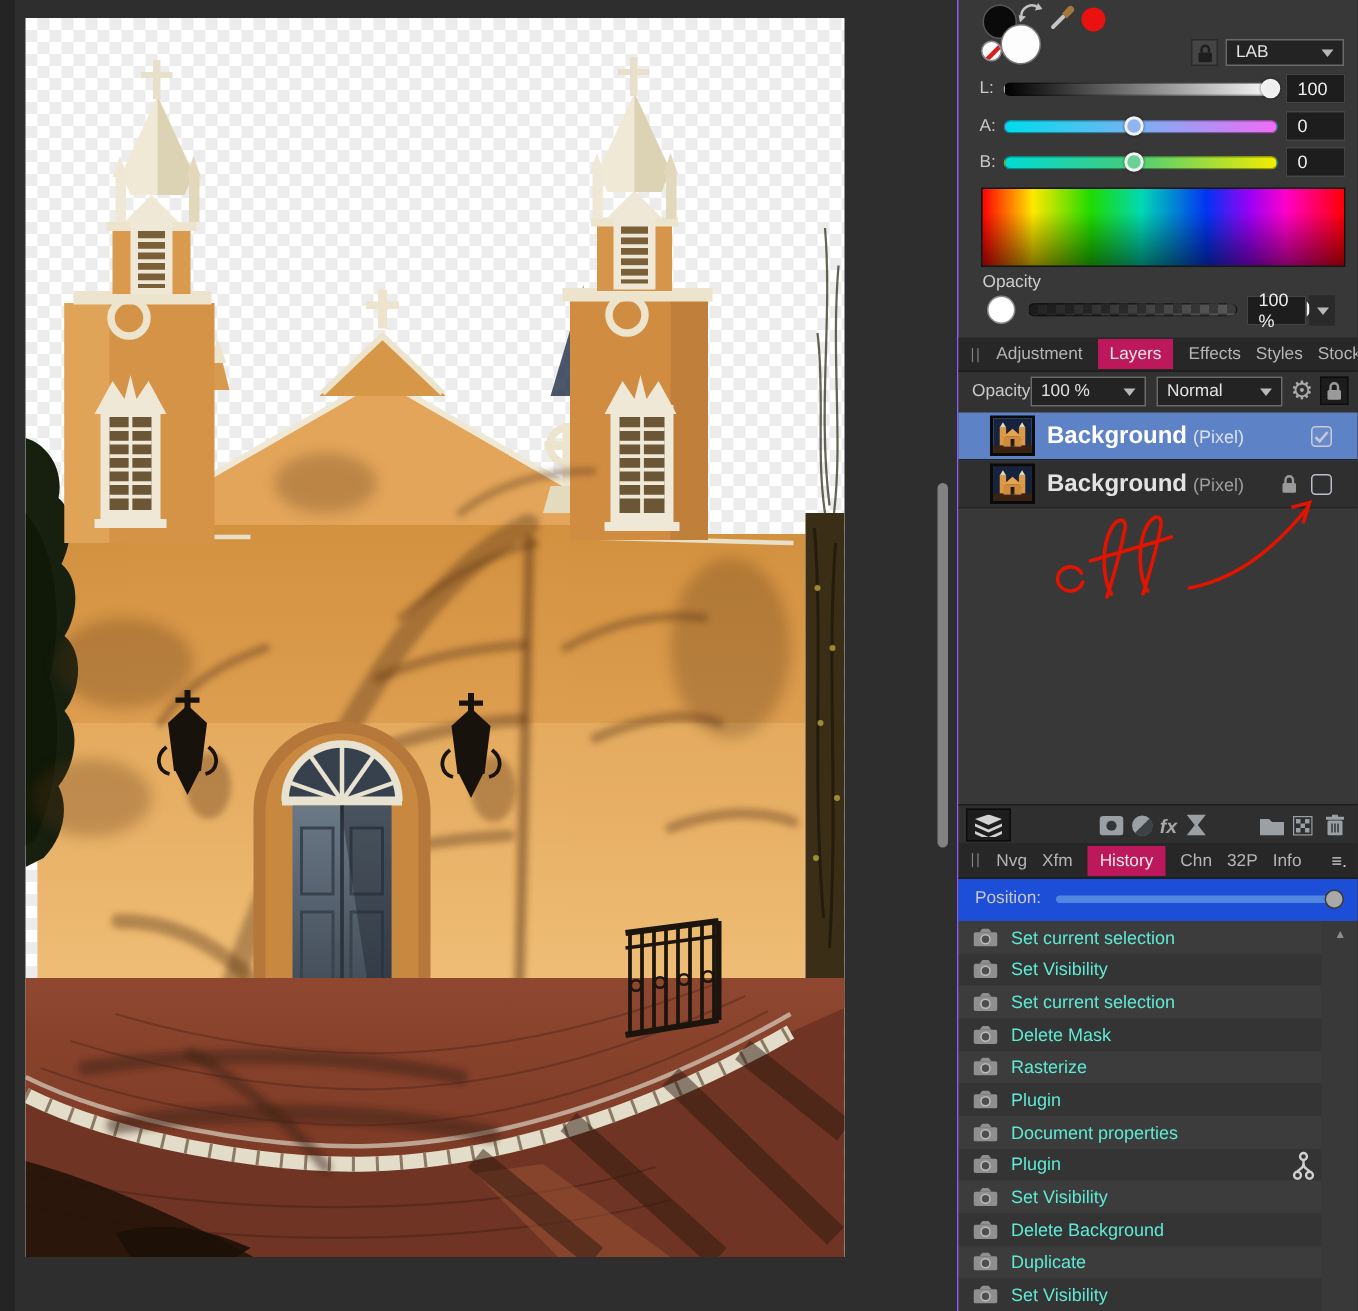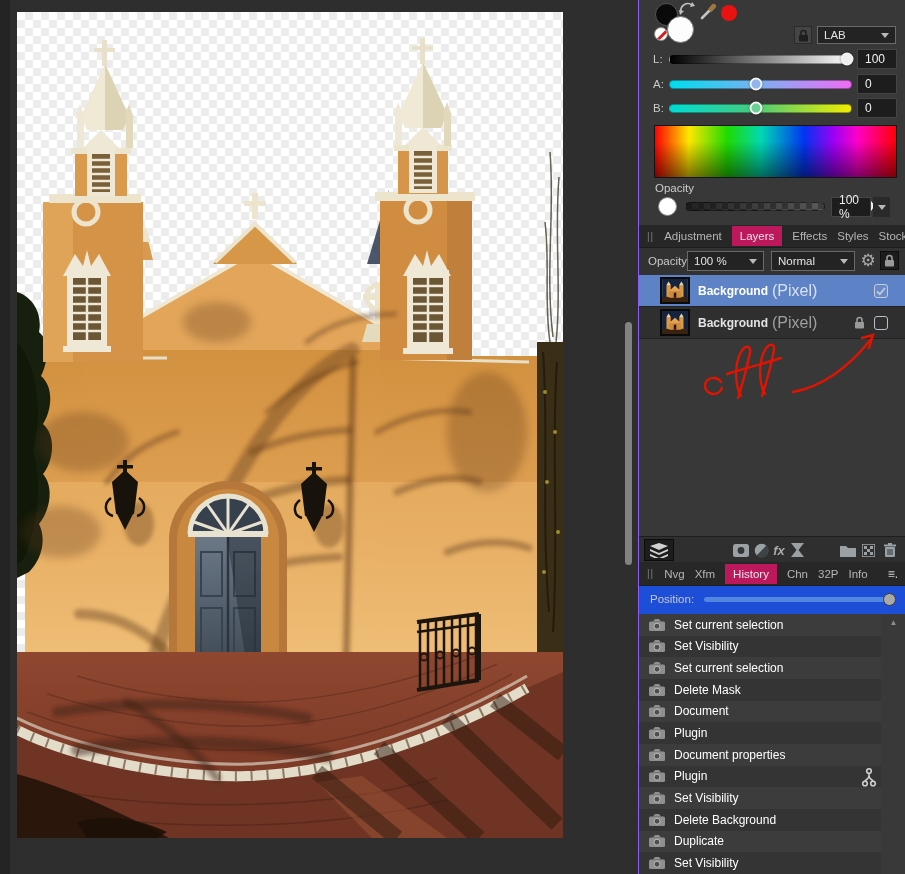--- a/index.html
+++ b/index.html
@@ -67,22 +67,22 @@
   .dd1{left:48px;top:3px;width:77px;height:20px;}
   .dd2{left:132px;top:3px;width:84px;height:20px;}
   .gear{position:absolute;left:219px;top:2px;width:20px;height:22px;color:#ababab;font-size:17px;line-height:22px;text-align:center;}
   .lock-blend{left:241px;top:3px;width:19px;height:19px;background:#1c1c1c;border:1px solid #0e0e0e;}
 
   
   .layer-row{position:absolute;left:0;width:267px;height:32px;display:flex;align-items:center;border-bottom:1px solid #222;}
   .layer-row.sel{background:#5d82c6;}
   .layer-row.unsel{background:#2f2f2f;}
   .thumb{margin-left:21px;width:30px;height:27px;border:2px solid #0a0a0a;flex:0 0 auto;}
-  .lname{margin-left:8px;font-size:12px;font-weight:bold;color:#fff;}
-  .lkind{margin-left:4px;font-size:16px;}
+  .lname{margin-left:8px;font-size:16px;font-weight:bold;color:#fff;}
+  .lkind{margin-left:4px;font-size:12px;}
   .sel .lkind{color:#d9e2f2;}
   .unsel .lname{color:#e3e3e3;}
   .unsel .lkind{color:#9f9f9f;}
   .lrow-right{margin-left:auto;display:flex;align-items:center;gap:9px;padding-right:18px;}
   .cbox{width:14px;height:14px;border-radius:3px;border:1.5px solid #b9bfca;display:flex;align-items:center;justify-content:center;}
   .cbox.checked{border-color:#c7cdd8;background:rgba(255,255,255,.07);}
 
   .layers-empty{position:absolute;left:0;top:339px;width:267px;height:197px;background:#383838;}
 
   
@@ -92,21 +92,21 @@
   .fx{font-style:italic;color:#a9a9a9;font-size:13px;font-weight:bold;}
 
   
   .pos-row{position:absolute;left:0;top:586px;width:267px;height:28px;background:#1d4ed8;}
   .pos-row .lbl{position:absolute;left:11px;top:7px;font-size:11.5px;color:#c9c9c9;}
   .pos-track{position:absolute;left:65px;top:11px;width:190px;height:5px;border-radius:3px;background:#5187e0;}
   .pos-handle{position:absolute;left:244px;top:7px;width:13px;height:13px;border-radius:50%;background:#a9a9a9;border:1px solid #3a3a3a;}
 
   
   .hlist{position:absolute;left:0;top:614px;width:242px;height:260px;overflow:hidden;}
-  .hrow{height:21.67px;display:flex;align-items:center;font-size:12px;color:#ffffff;position:relative;}
+  .hrow{height:21.67px;display:flex;align-items:center;font-size:12px;color:#5eead4;position:relative;}
   .hrow.odd{background:#3c3c3c;}
   .hrow.even{background:#343434;}
   .hrow .cam{margin-left:10px;flex:0 0 auto;display:flex;}
   .hrow .hlabel{margin-left:9px;}
   .hrow .branch{position:absolute;right:4px;top:1px;}
   .hscroll{position:absolute;left:242px;top:614px;width:25px;height:260px;background:#393939;}
   .hscroll .arrow{position:absolute;left:0;top:4px;width:25px;text-align:center;color:#8e8e8e;font-size:8px;}
 
   
   .annot{position:absolute;left:52px;top:300px;width:210px;height:130px;pointer-events:none;z-index:5;}
@@ -692,21 +692,21 @@
           <span class="hlabel">Delete Mask</span>
         </div>
       <div class="hrow odd">
           <span class="cam">
             <svg width="16" height="12">
               <rect x="0" y="2.5" width="16" height="9.5" rx="1.5" fill="#8f8f8f"></rect>
               <polygon points="4,2.5 6,0 10,0 12,2.5" fill="#8f8f8f"></polygon>
               <circle cx="8" cy="7.2" r="3" fill="#4e4e4e" stroke="#bdbdbd" stroke-width="1"></circle>
             </svg>
           </span>
-          <span class="hlabel">Document</span>
+          <span class="hlabel">Rasterize</span>
         </div>
       <div class="hrow even">
           <span class="cam">
             <svg width="16" height="12">
               <rect x="0" y="2.5" width="16" height="9.5" rx="1.5" fill="#8f8f8f"></rect>
               <polygon points="4,2.5 6,0 10,0 12,2.5" fill="#8f8f8f"></polygon>
               <circle cx="8" cy="7.2" r="3" fill="#4e4e4e" stroke="#bdbdbd" stroke-width="1"></circle>
             </svg>
           </span>
           <span class="hlabel">Plugin</span>

